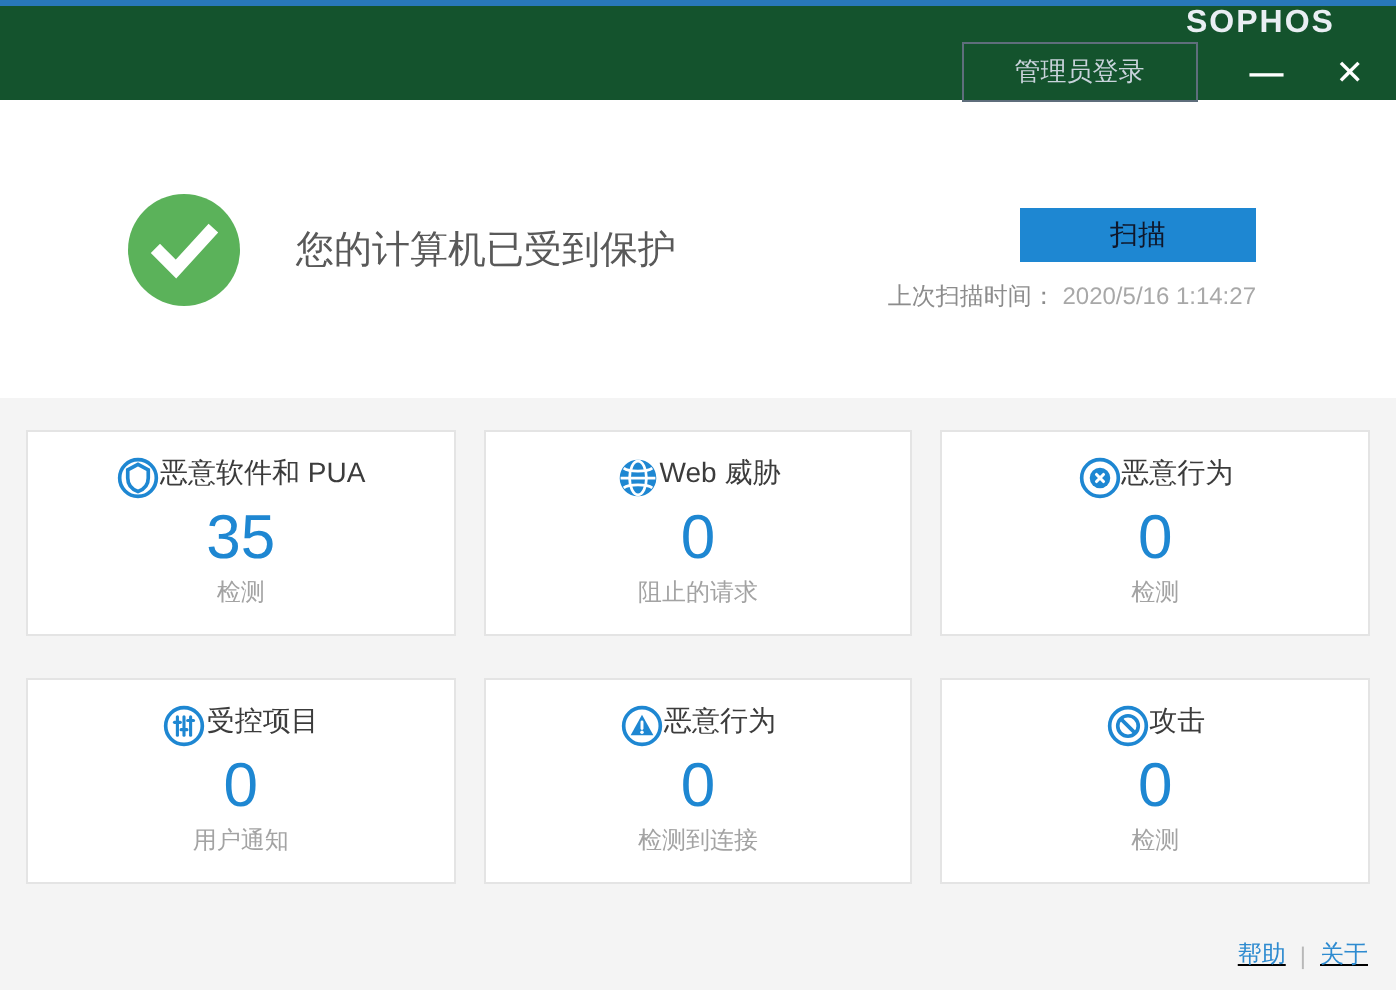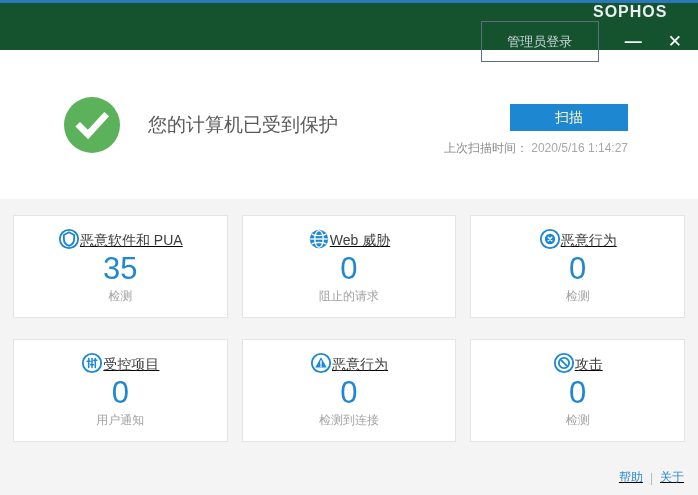--- a/index.html
+++ b/index.html
@@ -31,21 +31,21 @@
   }
   .tab.active { color:#ffffff; font-weight:bold; }
   .tab.active::after {
     content:""; position:absolute; bottom:0; left:50%; margin-left:-9px;
     width:0; height:0;
     border-left:9px solid transparent; border-right:9px solid transparent;
     border-bottom:9px solid #ffffff;
   }
   .topbar-right { margin-left:auto; display:flex; align-items:center; margin-right:16px; }
   .admin-login {
-    min-width:118px; height:41px; padding:0 20px;
+    min-width:118px; height:30px; padding:0 20px;
     border:1px solid #5f6e7c; background:transparent;
     color:#c9d3db; font-size:13px; font-family:inherit;
     display:flex; align-items:center; justify-content:center; cursor:pointer;
   }
   .win-btn {
     color:#ffffff; cursor:pointer; margin-left:26px;
     font-size:17px; font-weight:bold; line-height:1;
     display:flex; align-items:center; justify-content:center;
   }
 
@@ -53,39 +53,39 @@
   .hero {
     background:#ffffff; height:149px; flex-shrink:0;
     display:flex; align-items:center;
     padding:0 70px 0 64px;
   }
   .status-icon { width:56px; height:56px; flex-shrink:0; }
   .status-title { font-size:19px; color:#595959; margin-left:28px; white-space:nowrap; }
   .hero-right { margin-left:auto; text-align:right; margin-top:12px; }
   .scan-btn {
     width:118px; height:27px; border:none; cursor:pointer;
-    background:#1e87d2; color:#fef9c3; font-size:14px; font-family:inherit;
+    background:#1e87d2; color:#0f172a; font-size:14px; font-family:inherit;
   }
   .last-scan { margin-top:9px; font-size:12px; white-space:nowrap; }
   .last-scan-label { color:#8c8c8c; }
   .last-scan-value { color:#a8a8a8; }
 
   
   .grid {
     padding:16px 13px 0 13px;
     display:grid;
     grid-template-columns:repeat(3, 1fr);
     gap:21px 14px;
   }
   .tile {
     background:#ffffff; border:1px solid #e4e4e4;
     height:103px;
     display:flex; flex-direction:column; align-items:center; justify-content:center;
   }
-  .tile-head { display:flex; align-items:flex-end; gap:0;text-decoration:underline; }
+  .tile-head { display:flex; align-items:flex-start; gap:0; }
   .tile-icon { width:22px; height:22px; display:flex; }
   .tile-label { font-size:14px; color:#3c3c3c; white-space:nowrap; }
   .tile-value { font-size:31px; color:#1e87d2; line-height:1.15; margin-top:1px; }
   .tile-sub { font-size:12px; color:#a3a3a3; margin-top:2px; }
 
   
   .footer {
     position:absolute; right:14px; bottom:9px;
     font-size:12px; display:flex; align-items:center;text-decoration:underline;
   }

